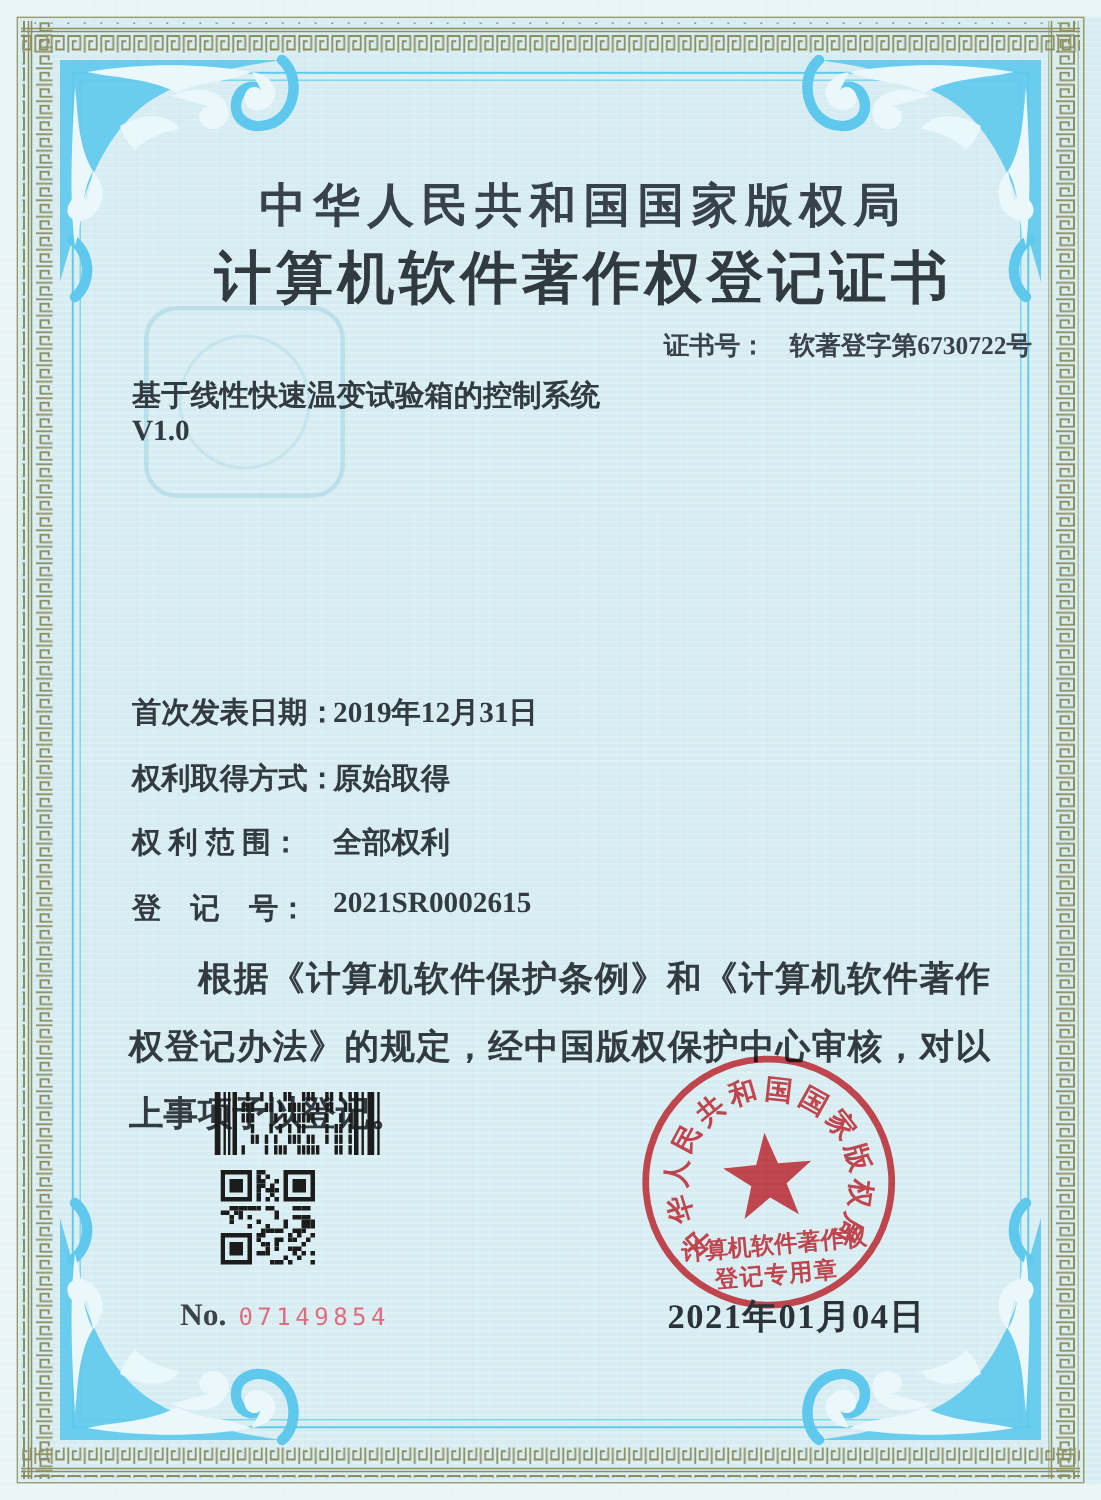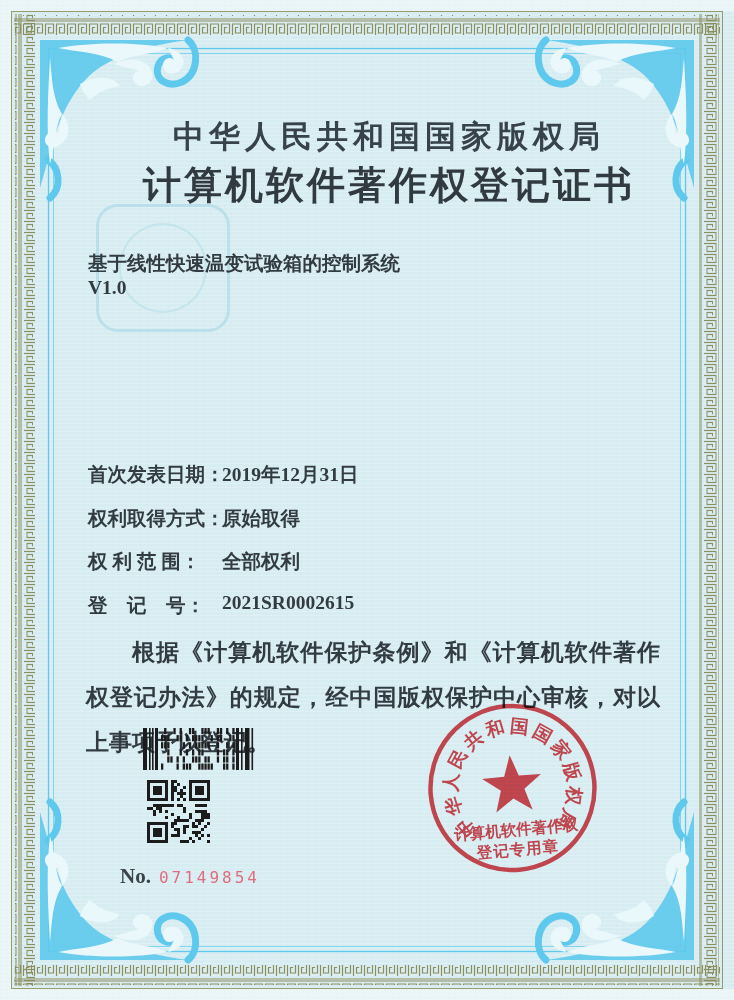--- a/index.html
+++ b/index.html
@@ -87,20 +87,23 @@
     <use href="#corn" transform="translate(694,40) scale(-1,1)"></use>
     <use href="#corn" transform="translate(40,960) scale(1,-1)"></use>
     <use href="#corn" transform="translate(694,960) scale(-1,-1)"></use>
   </svg>
 
   <div class="outer-margin"></div>
   <div class="watermark"></div>
 
   <div class="title1">中华人民共和国国家版权局</div>
   <div class="title2">计算机软件著作权登记证书</div>
+  <div class="certno">
+    <span>证书号：</span><span class="gap"></span><span>软著登字第6730722号</span>
+  </div>
 
   <div class="row" style="top:250px;">
     <span class="val"><div>基于线性快速温变试验箱的控制系统</div><div class="val2">V1.0</div></span>
   </div>
   <div class="row" style="top:461px;">
     <span class="lab">首次发表日期：</span><span class="val">2019年12月31日</span>
   </div>
   <div class="row" style="top:505px;">
     <span class="lab">权利取得方式：</span><span class="val">原始取得</span>
   </div>
@@ -328,14 +331,15 @@
         <text transform="translate(144.9,56.1) rotate(56.8)" text-anchor="middle" x="0" y="6.5" font-size="18.5" font-weight="bold" fill="#dd3a42">家</text>
         <text transform="translate(154.0,78.7) rotate(79.5)" text-anchor="middle" x="0" y="6.5" font-size="18.5" font-weight="bold" fill="#dd3a42">版</text>
         <text transform="translate(153.6,103.2) rotate(102.3)" text-anchor="middle" x="0" y="6.5" font-size="18.5" font-weight="bold" fill="#dd3a42">权</text>
         <text transform="translate(143.8,125.6) rotate(125.0)" text-anchor="middle" x="0" y="6.5" font-size="18.5" font-weight="bold" fill="#dd3a42">局</text>
       </g>
     <polygon fill="#dd3a42" points="93,57 100.3,78 122.5,78.4 104.8,91.8 111.2,113.1 93,100.4 74.8,113.1 81.2,91.8 63.5,78.4 85.7,78"></polygon>
     <text x="93" y="137" text-anchor="middle" font-size="15.5" font-weight="bold" fill="#dd3a42">计算机软件著作权</text>
     <text x="93" y="157" text-anchor="middle" font-size="15.5" font-weight="bold" fill="#dd3a42" letter-spacing="1">登记专用章</text>
   </svg>
 
+  <div class="stamp-date">2021年01月04日</div>
 
 </div>
 
 </body></html>

